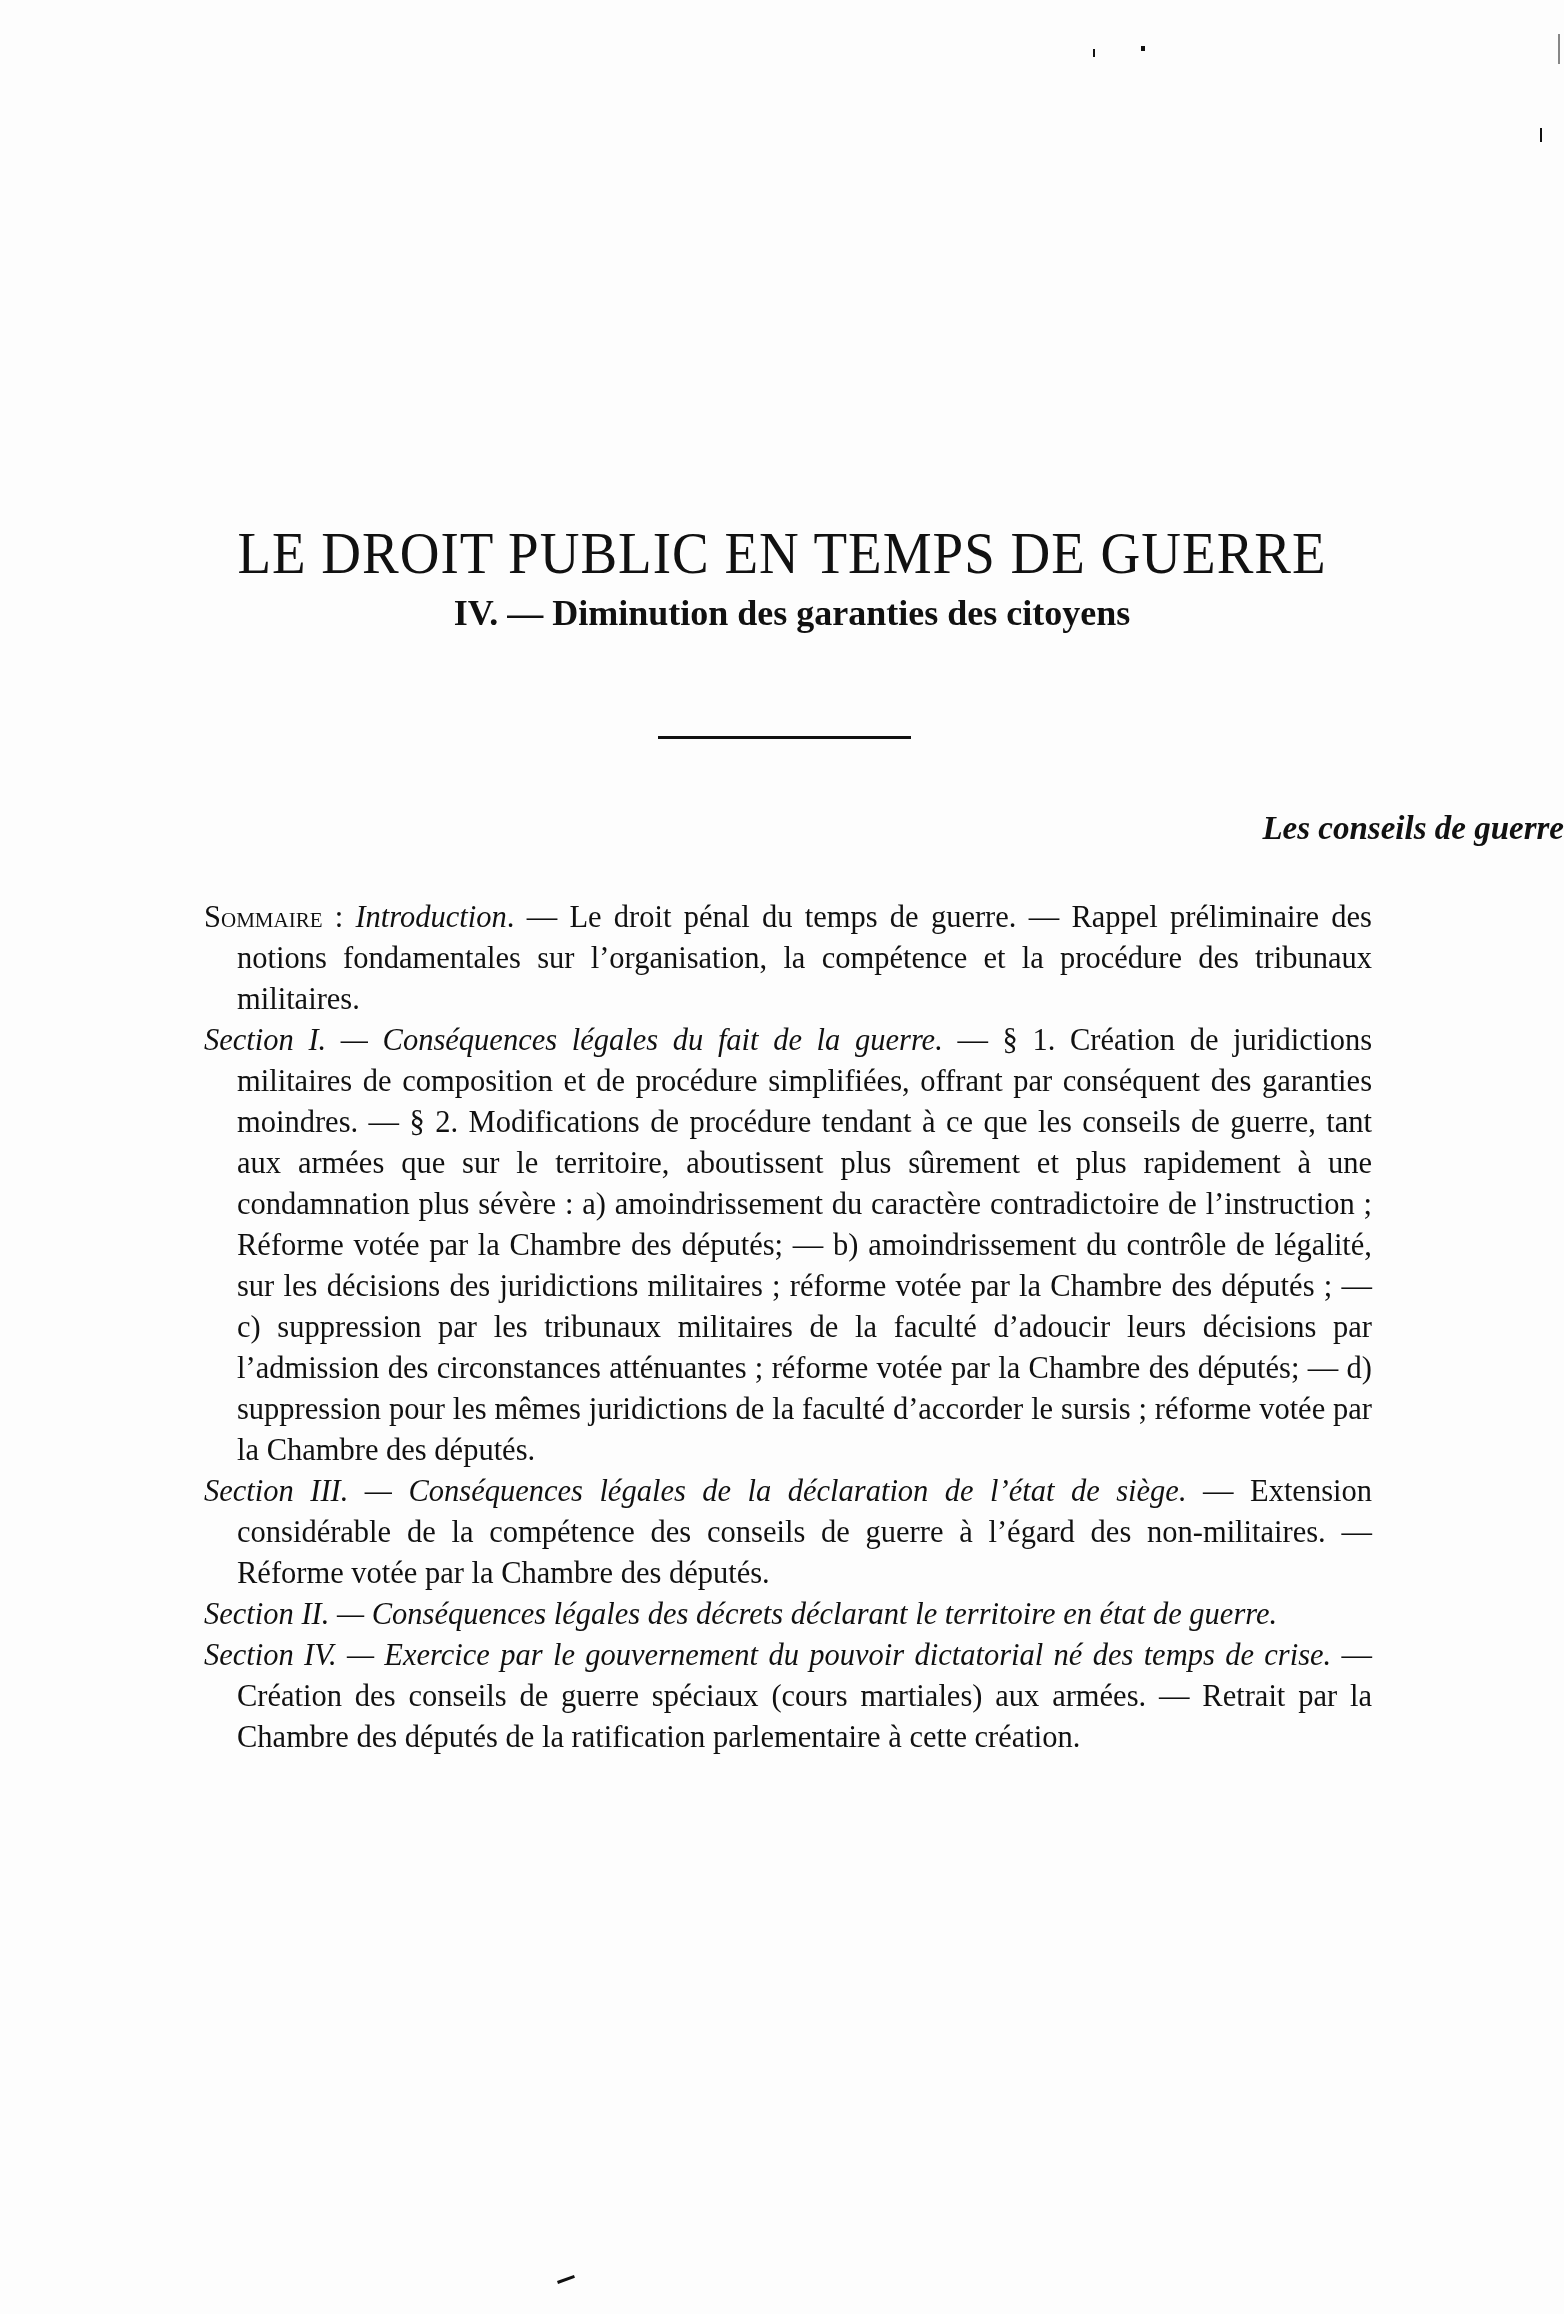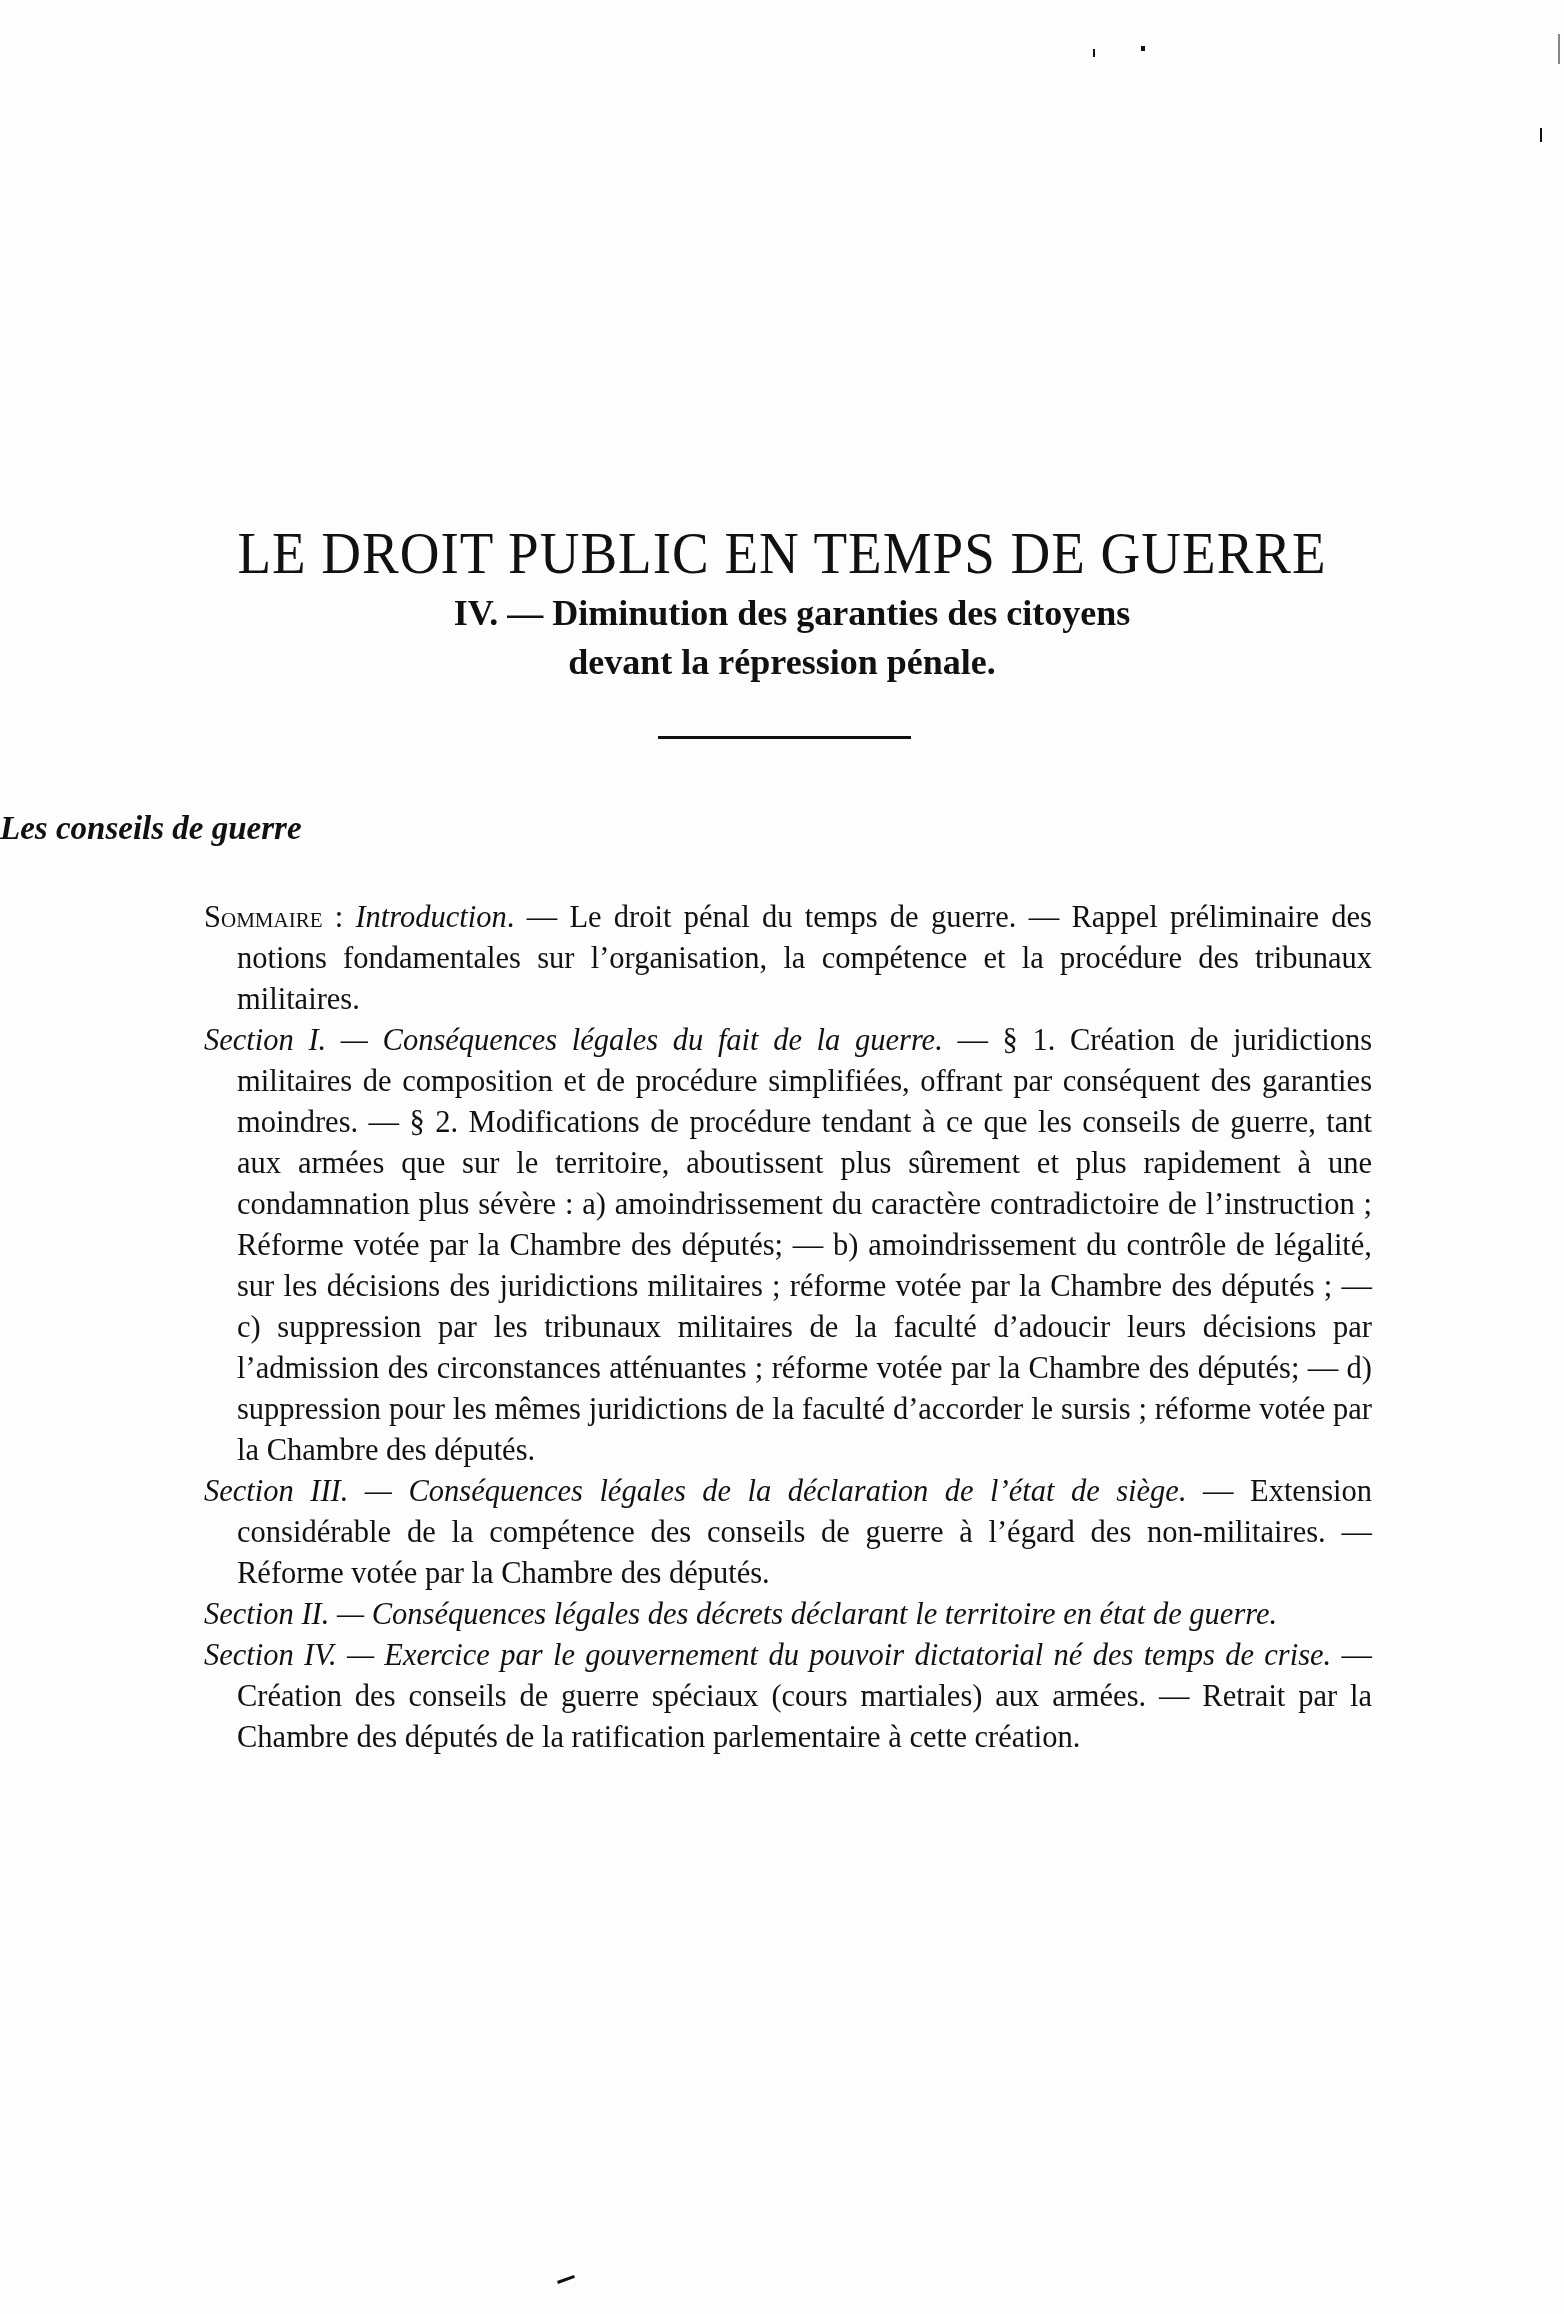--- a/index.html
+++ b/index.html
@@ -7,21 +7,21 @@
          font-family: "Liberation Serif", "DejaVu Serif", serif; color: #111; }
   .page { position: absolute; left: 0; top: 0; width: 1256px; height: 2315px; }
   .speck { position: absolute; background: #111; }
   .title { position: absolute; left: 0; width: 1564px; top: 485px; text-align: center;
            font-size: 55px; letter-spacing: 1px; font-weight: normal; transform: scaleY(1.08); }
   .subtitle { position: absolute; left: 0; width: 1564px; top: 589px; text-align: center;
               font-size: 36px; font-weight: bold; line-height: 49px; }
   .subtitle .l1 { display: block; padding-left: 20px; }
   .subtitle .l2 { display: block; }
   .rule { position: absolute; left: 658px; top: 736px; width: 253px; height: 3px; background: #111; }
-  .section-head { position: absolute; left: 0; width: 1564px; top: 810px; text-align: left;
+  .section-head { position: absolute; left: 0; width: 1564px; top: 810px; text-align: right;
                   font-size: 33px; font-style: italic; font-weight: bold; }
   .sommaire { position: absolute; left: 204px; top: 897px; width: 1168px;
               font-size: 30.5px; line-height: 41px; text-align: justify; }
   .entry { margin: 0; padding-left: 33px; text-indent: -33px; text-align: justify; }
   .entry .lead { font-style: italic; }
   .sc { font-variant: small-caps; }
   .body-text { position: absolute; left: 204px; top: 1968px; width: 1168px;
                font-size: 33px; line-height: 41px; text-align: justify; font-weight: bold; }
   .body-text p { margin: 0; text-indent: 39px; }
 </style>
@@ -33,21 +33,20 @@
   <div class="speck" style="left:1093px;top:49px;width:2px;height:7.9px;"></div>
   <div class="speck" style="left:1141px;top:46px;width:3.9px;height:4.9px;"></div>
   <div class="speck" style="left:1558px;top:34px;width:2px;height:29.6px;opacity:.5"></div>
   <div class="speck" style="left:1540px;top:128px;width:2px;height:13.8px;"></div>
   <div class="speck" style="left:557px;top:2278px;width:17.7px;height:3px;transform:rotate(-20deg);"></div>
 
   <h1 class="title">LE DROIT PUBLIC EN TEMPS DE GUERRE</h1>
 
   <div class="subtitle">
     <span class="l1">IV. — Diminution des garanties des citoyens</span>
-    <span class="l2">devant la répression pénale.</span>
   </div>
 
   <div class="rule"></div>
 
   <div class="section-head">Les conseils de guerre</div>
 
   <div class="sommaire">
     <p class="entry"><span class="sc">Sommaire</span><span> : </span><span class="lead">Introduction</span><span>. — Le droit pénal du temps de guerre. — Rappel préliminaire des notions fondamentales sur l’organisation, la compétence et la procédure des tribunaux militaires.</span></p>
 
     <p class="entry"><span class="lead">Section I. — Conséquences légales du fait de la guerre.</span><span> — § 1. Création de juridictions militaires de composition et de procédure simplifiées, offrant par conséquent des garanties moindres. — § 2. Modifications de procédure tendant à ce que les conseils de guerre, tant aux armées que sur le territoire, aboutissent plus sûrement et plus rapidement à une condamnation plus sévère : a) amoindrissement du caractère contradictoire de l’instruction ; Réforme votée par la Chambre des députés; — b) amoindrissement du contrôle de légalité, sur les décisions des juridictions militaires ; réforme votée par la Chambre des députés ; — c) suppression par les tribunaux militaires de la faculté d’adoucir leurs décisions par l’admission des circonstances atténuantes ; réforme votée par la Chambre des députés; — d) suppression pour les mêmes juridictions de la faculté d’accorder le sursis ; réforme votée par la Chambre des députés.</span></p>

